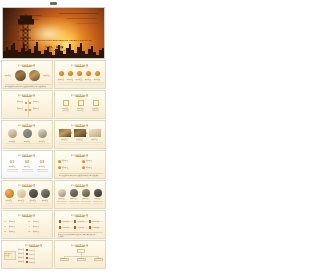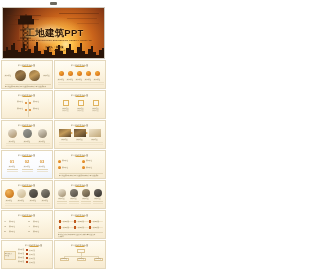--- a/index.html
+++ b/index.html
@@ -152,21 +152,20 @@
         <line x1="7" y1="37" x2="12" y2="41"></line>
           <line x1="12" y1="37" x2="7" y2="41"></line>
         <line x1="4" y1="16" x2="15" y2="16"></line>
         <line x1="4" y1="24" x2="15" y2="24"></line>
       </g>
       <rect x="2" y="5" width="16" height="5.5" fill="#2a1408"></rect>
       <rect x="4" y="1.5" width="12" height="3.5" fill="#2a1408"></rect>
       <line x1="10" y1="0" x2="10" y2="2" stroke="#2a1408" stroke-width="0.7"></line>
     </svg>
 
-    <div class="title">工地建筑PPT</div>
     <div class="subline">CONSTRUCTION SITE BUILDING ENGINEERING GENERAL TEMPLATE</div>
     <div class="author">汇报人：某某某</div>
     <div class="authorsub">汇报时间：20XX年XX月</div>
   </div>
 
   <div class="grid">
 
     <div class="row">
 
       <div class="thumb">

